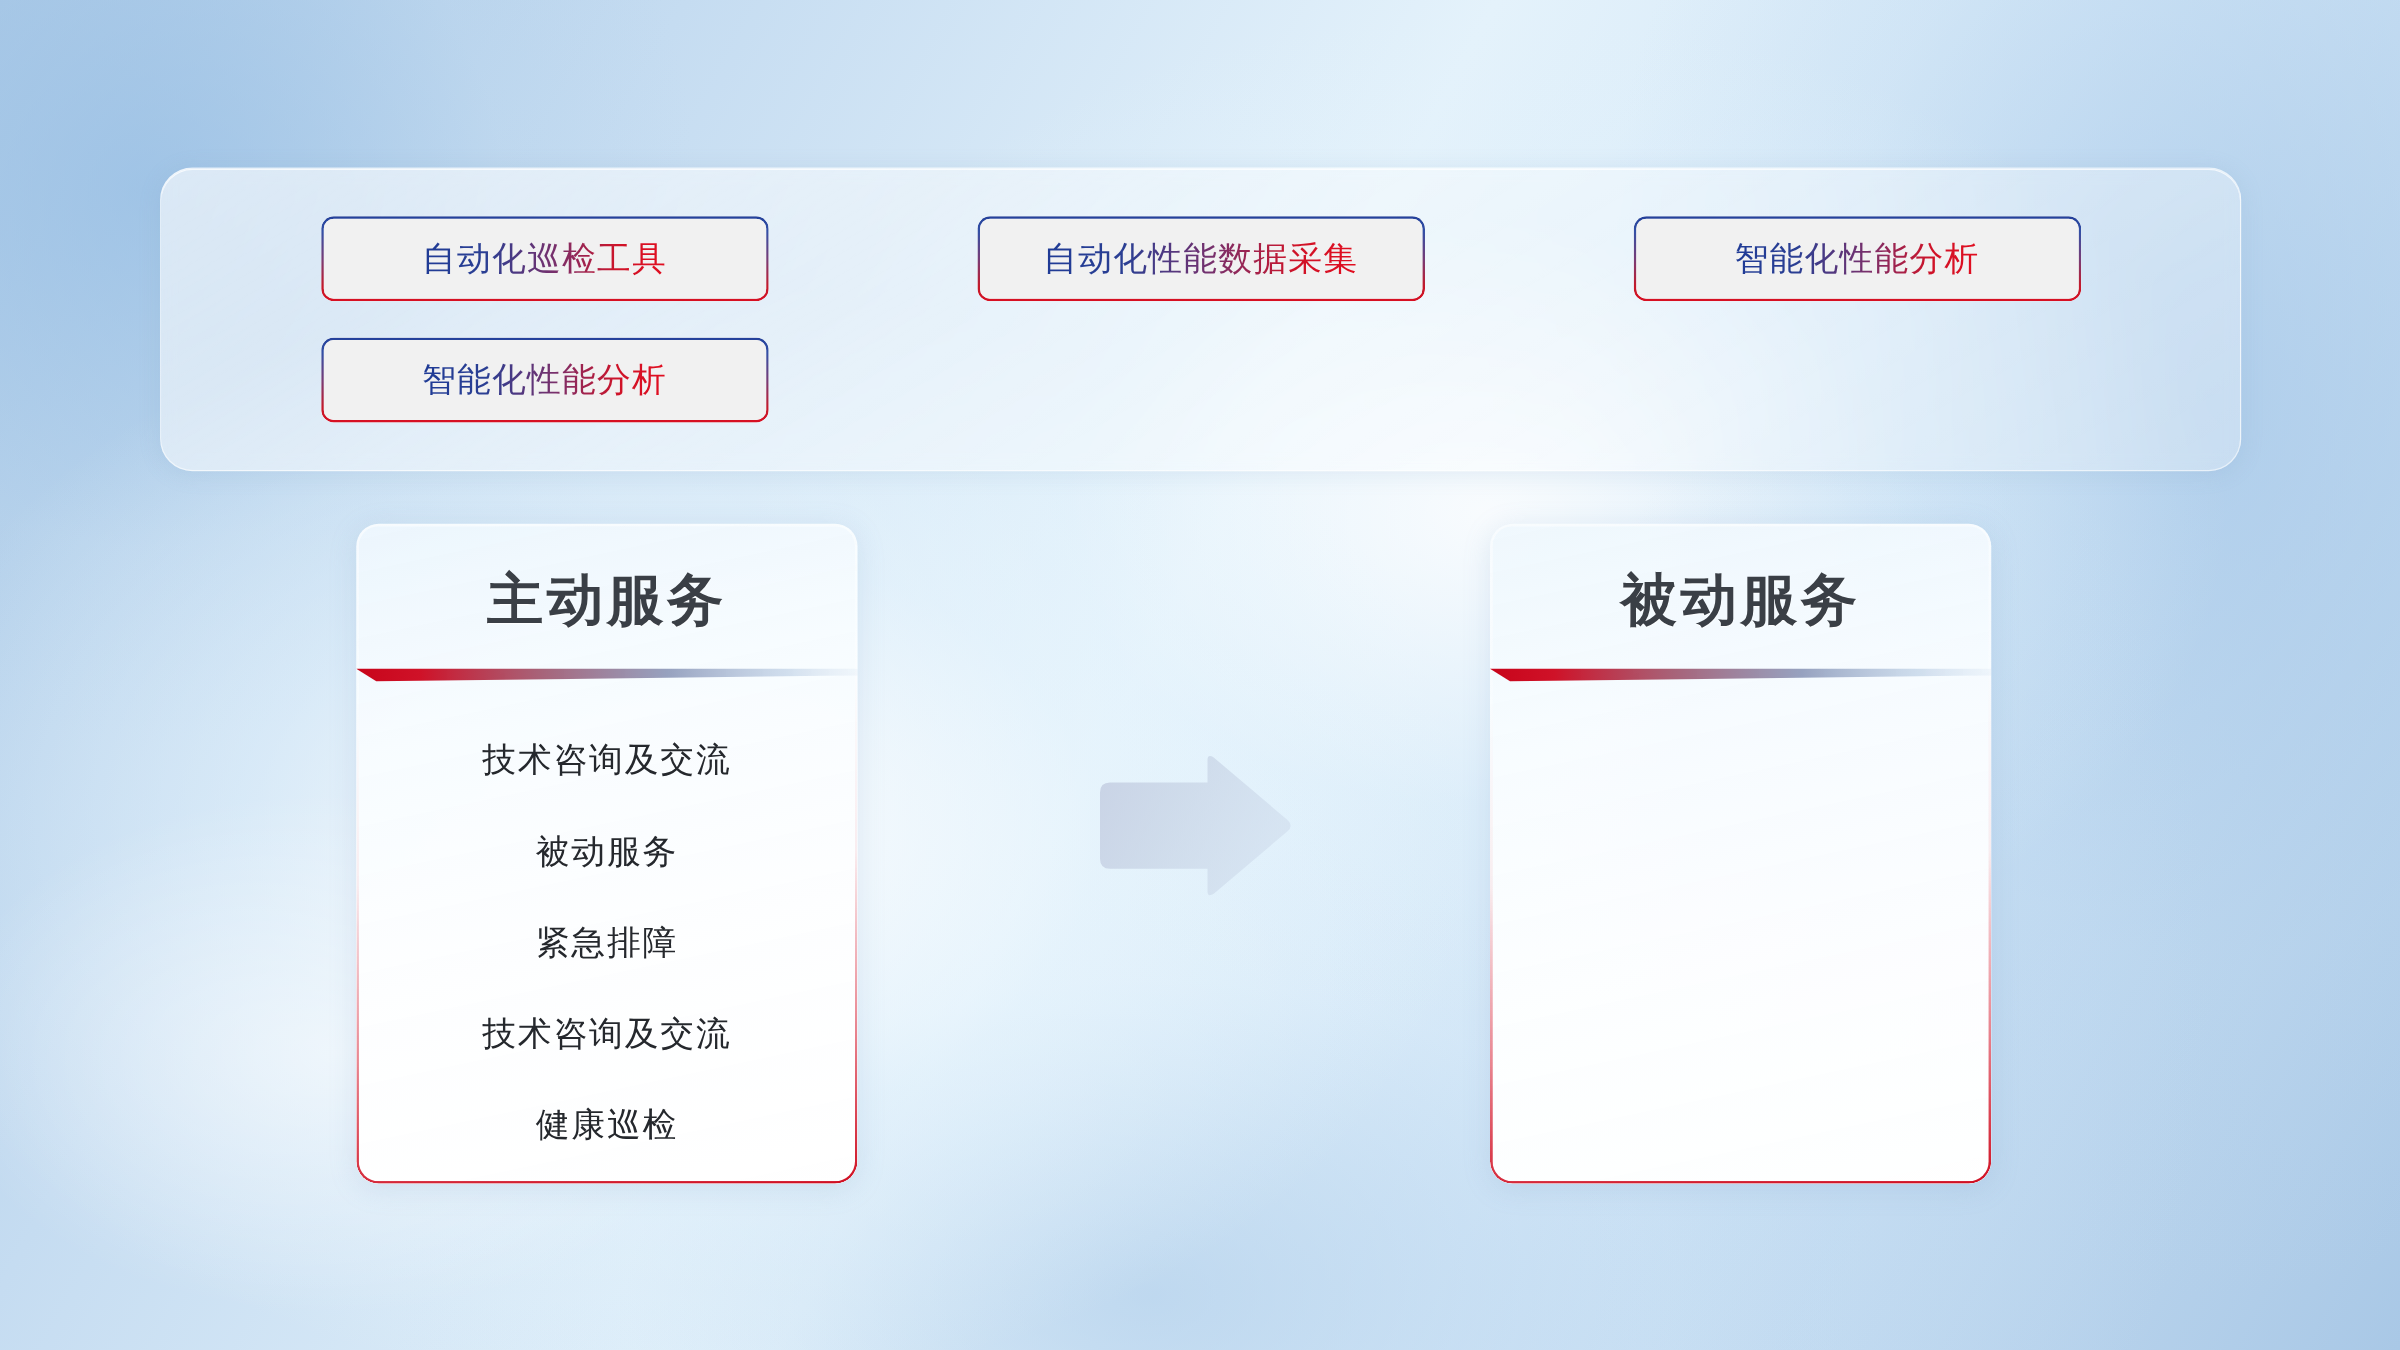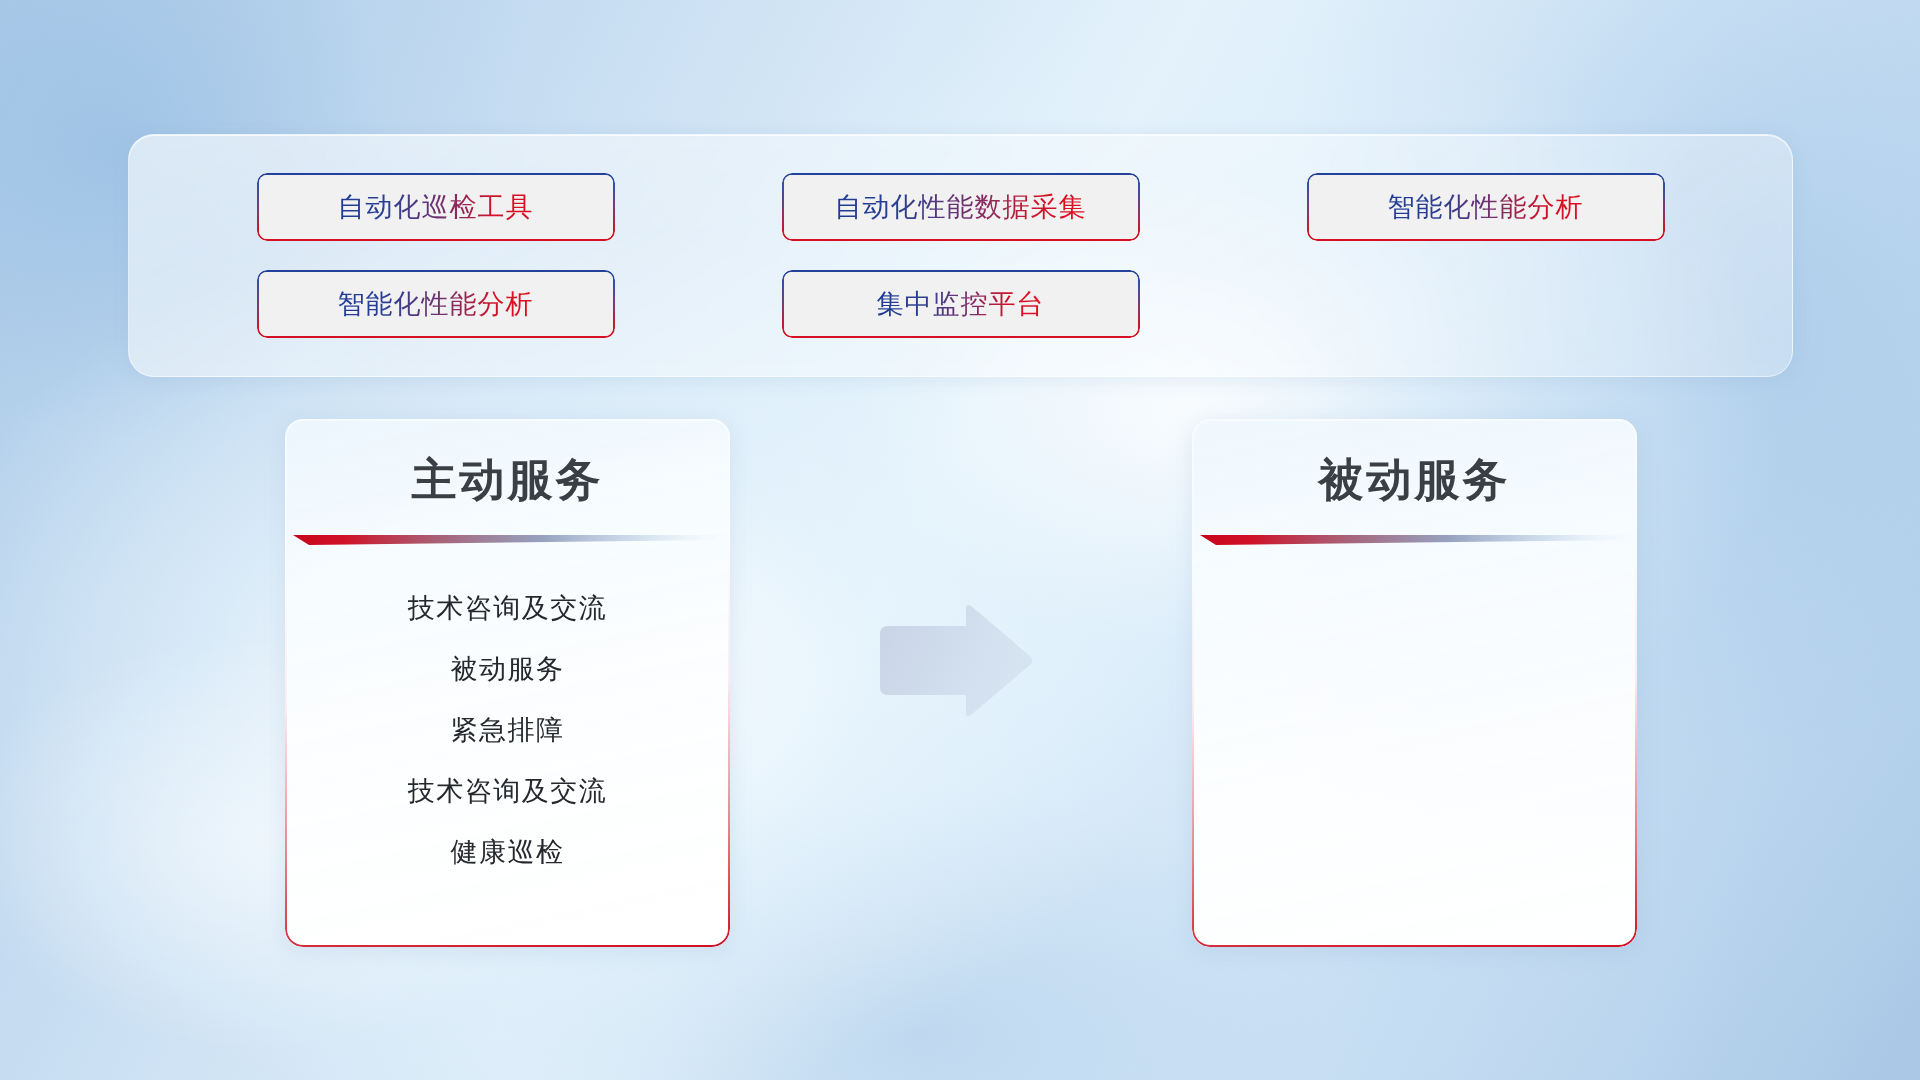--- a/index.html
+++ b/index.html
@@ -87,21 +87,21 @@
     -webkit-background-clip:text;
     background-clip:text;
     color:transparent;
     -webkit-text-fill-color:transparent;
   }
 
   
   .card {
     position:absolute;
     top:419px;
-    width:445px; height:528px;
+    width:401px; height:528px;
     border-radius:18px;
     overflow:hidden;
     background:linear-gradient(168deg,
         rgba(238,247,253,0.92) 0%,
         rgba(248,252,255,0.95) 30%,
         rgba(253,254,255,0.97) 62%,
         rgba(255,255,255,0.99) 100%);
     box-shadow:0 4px 22px rgba(120,155,195,0.18);
   }
   .card::before{
@@ -143,21 +143,21 @@
   }
   .divider{
     position:absolute; left:0; top:0;
     width:100%; height:100%;
   }
 
   .card-list{
     margin-top:30px;
     display:flex; flex-direction:column;
     align-items:center;
-    gap:0;
+    gap:12px;
   }
   .card-list-item{
     font-size:27px;
     color:#25282d;
     letter-spacing:1.5px;
     line-height:1;
     padding:17px 0;
     white-space:nowrap;
   }
 
@@ -194,25 +194,20 @@
       </div>
     </div>
 
     <div class="chip">
       <div class="chip-inner">
         <span class="chip-label">智能化性能分析</span>
       </div>
     </div>
 
 
-    <div class="chip">
-      <div class="chip-inner">
-        <span class="chip-label">集中监控平台</span>
-      </div>
-    </div>
 
   </div>
 </div>
 
 <div class="card" id="card-active">
   <div class="card-body">
     <div class="card-title">主动服务</div>
 
     <div class="divider-wrap">
       <svg class="divider" viewBox="0 0 430 16" preserveAspectRatio="none">

